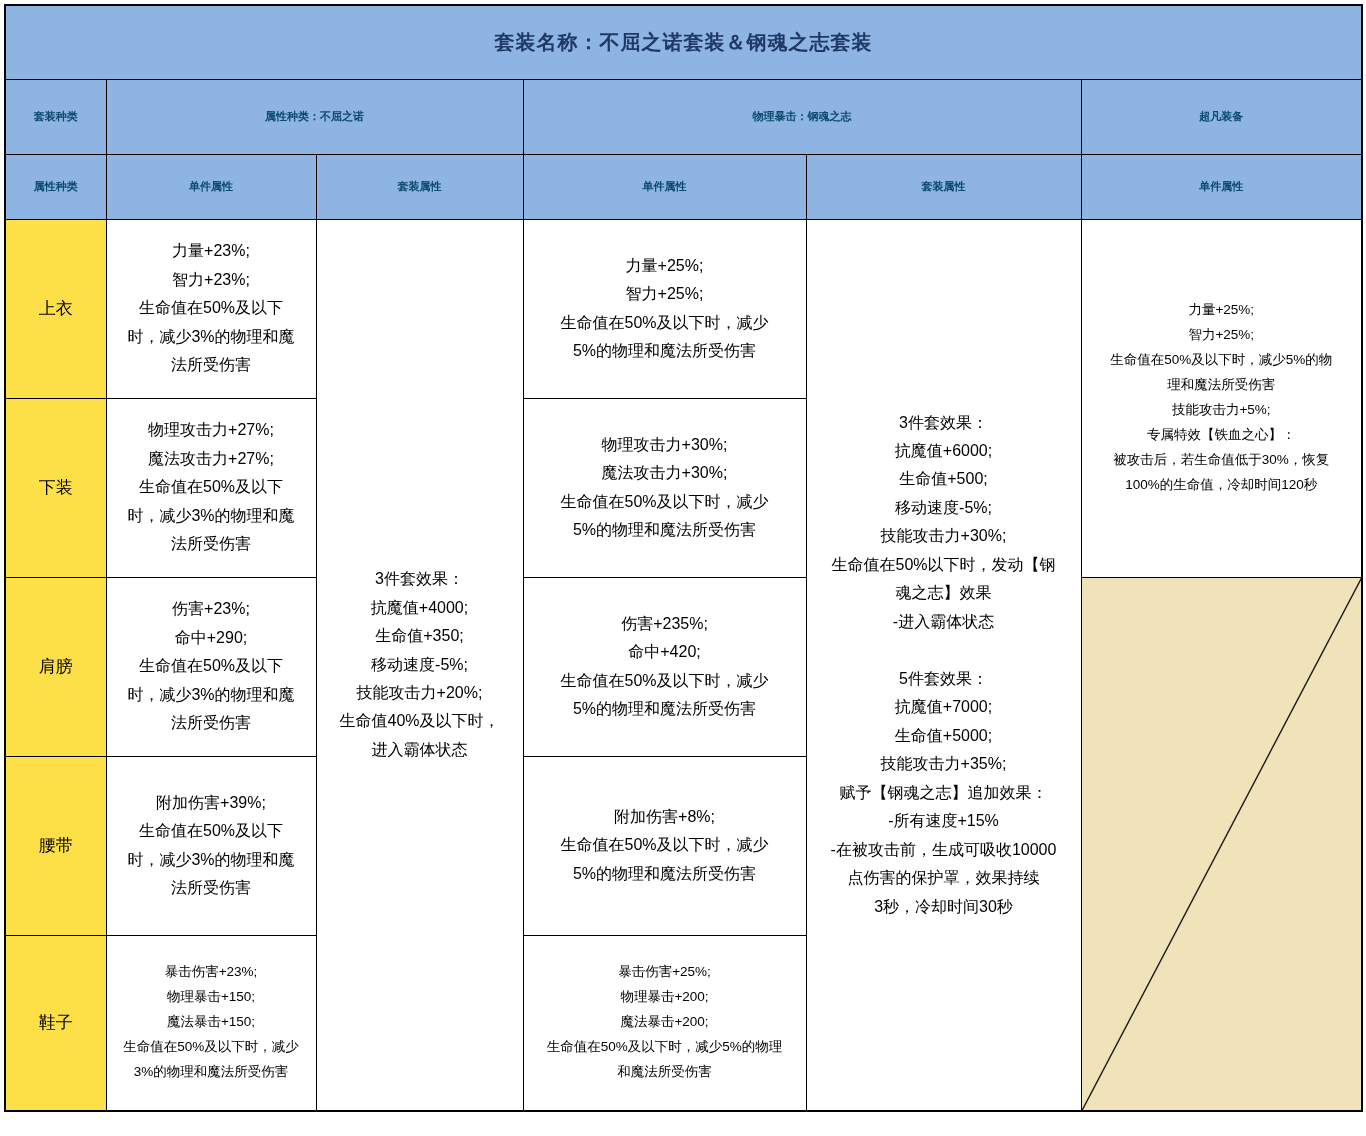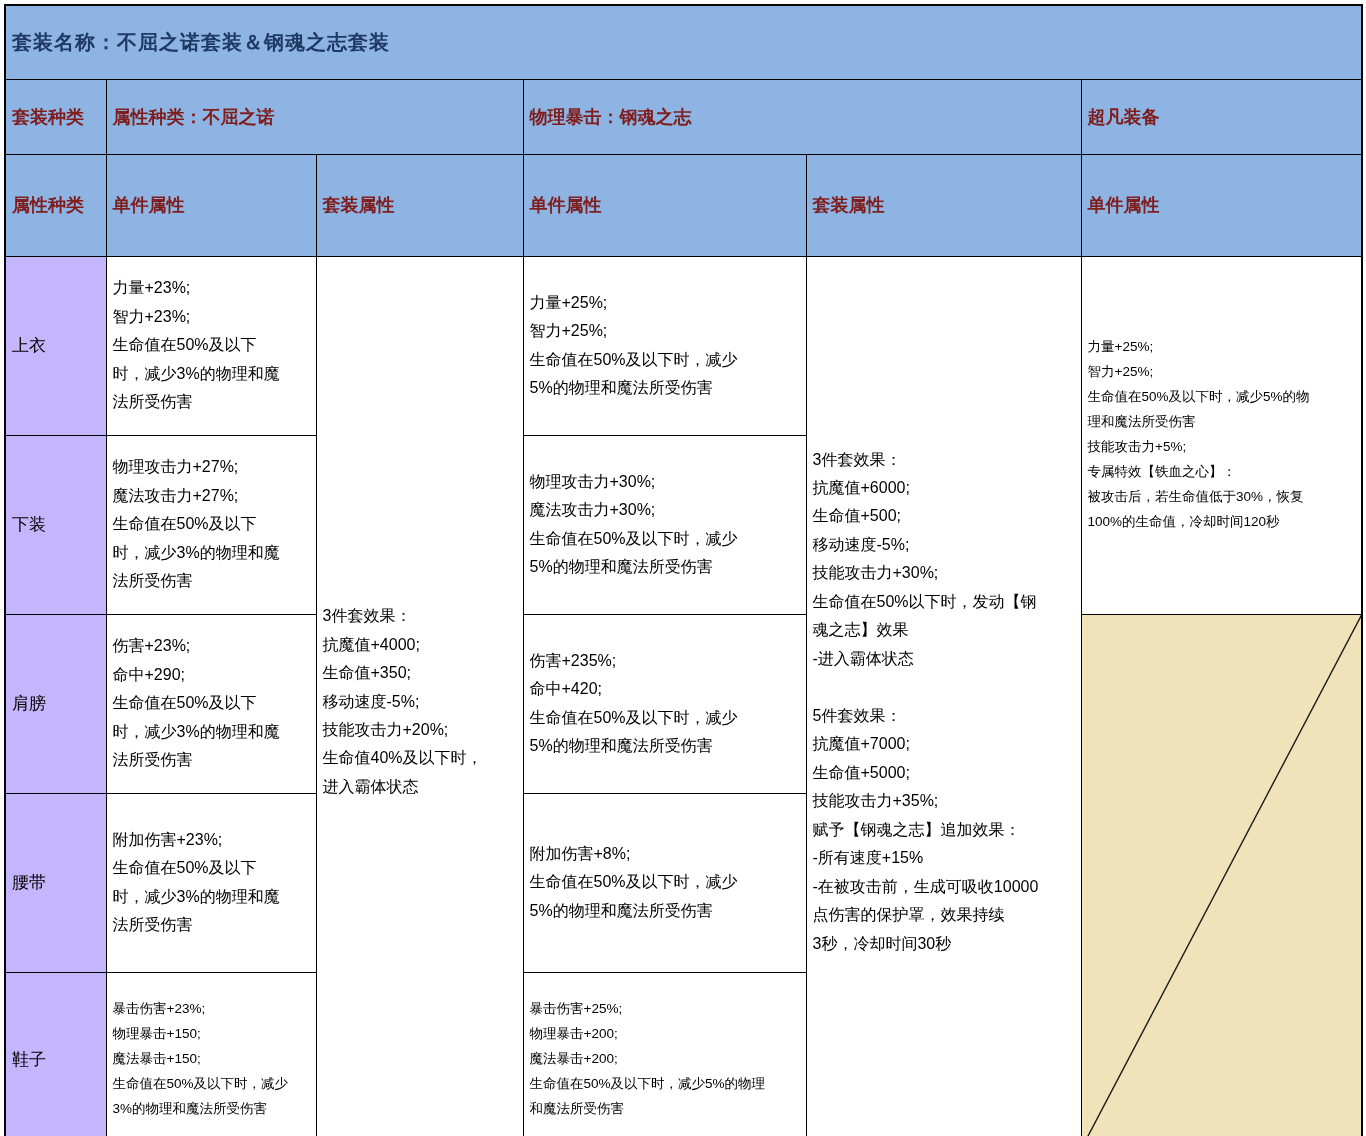--- a/index.html
+++ b/index.html
@@ -16,42 +16,43 @@
     background: #ffffff;
   }
   table.set-table {
     border-collapse: collapse;
     table-layout: fixed;
     width: 1357px;
     border: 2px solid #000;
   }
   td {
     border: 1px solid #000;
+    text-align: center;
     vertical-align: middle;
     white-space: pre-line;
     padding: 2px 6px;
     box-sizing: border-box;
     color: #000;
     overflow: hidden;
   }
   .title-cell {
     background: #8DB4E2;
     color: #1F3864;
     font-weight: bold;
     font-size: 20px;
     letter-spacing: 1px;
   }
   .hdr {
     background: #8DB4E2;
-    color: #7f1d1d;
+    color: #0c4a6e;
     font-weight: bold;
-    font-size: 18px;
+    font-size: 11px;
   }
   .rowlabel {
-    background: #c4b5fd;
+    background: #fde047;
     font-size: 17px;
   }
   .body-cell {
     font-size: 16px;
     line-height: 1.78;
   }
   .small-cell {
     font-size: 13.5px;
     line-height: 1.85;
   }
@@ -86,21 +87,21 @@
       <td class="title-cell" colspan="6">套装名称：不屈之诺套装＆钢魂之志套装</td>
     </tr>
 
     <tr style="height:75px">
       <td class="hdr">套装种类</td>
       <td class="hdr" colspan="2">属性种类：不屈之诺</td>
       <td class="hdr" colspan="2">物理暴击：钢魂之志</td>
       <td class="hdr">超凡装备</td>
     </tr>
 
-    <tr style="height:102px">
+    <tr style="height:65px">
       <td class="hdr">属性种类</td>
       <td class="hdr">单件属性</td>
       <td class="hdr">套装属性</td>
       <td class="hdr">单件属性</td>
       <td class="hdr">套装属性</td>
       <td class="hdr">单件属性</td>
     </tr>
 
     <tr style="height:179px">
       <td class="rowlabel">上衣</td>
@@ -174,21 +175,21 @@
 5%的物理和魔法所受伤害</td>
       <td class="na-cell" rowspan="3">
         <svg viewBox="0 0 100 100" preserveAspectRatio="none">
           <line x1="100" y1="0" x2="0" y2="100" stroke="#1a1a1a" stroke-width="1.4" vector-effect="non-scaling-stroke"></line>
         </svg>
       </td>
     </tr>
 
     <tr style="height:179px">
       <td class="rowlabel">腰带</td>
-      <td class="body-cell">附加伤害+23%;
+      <td class="body-cell">附加伤害+39%;
 生命值在50%及以下
 时，减少3%的物理和魔
 法所受伤害</td>
       <td class="body-cell">附加伤害+8%;
 生命值在50%及以下时，减少
 5%的物理和魔法所受伤害</td>
     </tr>
 
     <tr style="height:176px">
       <td class="rowlabel">鞋子</td>

